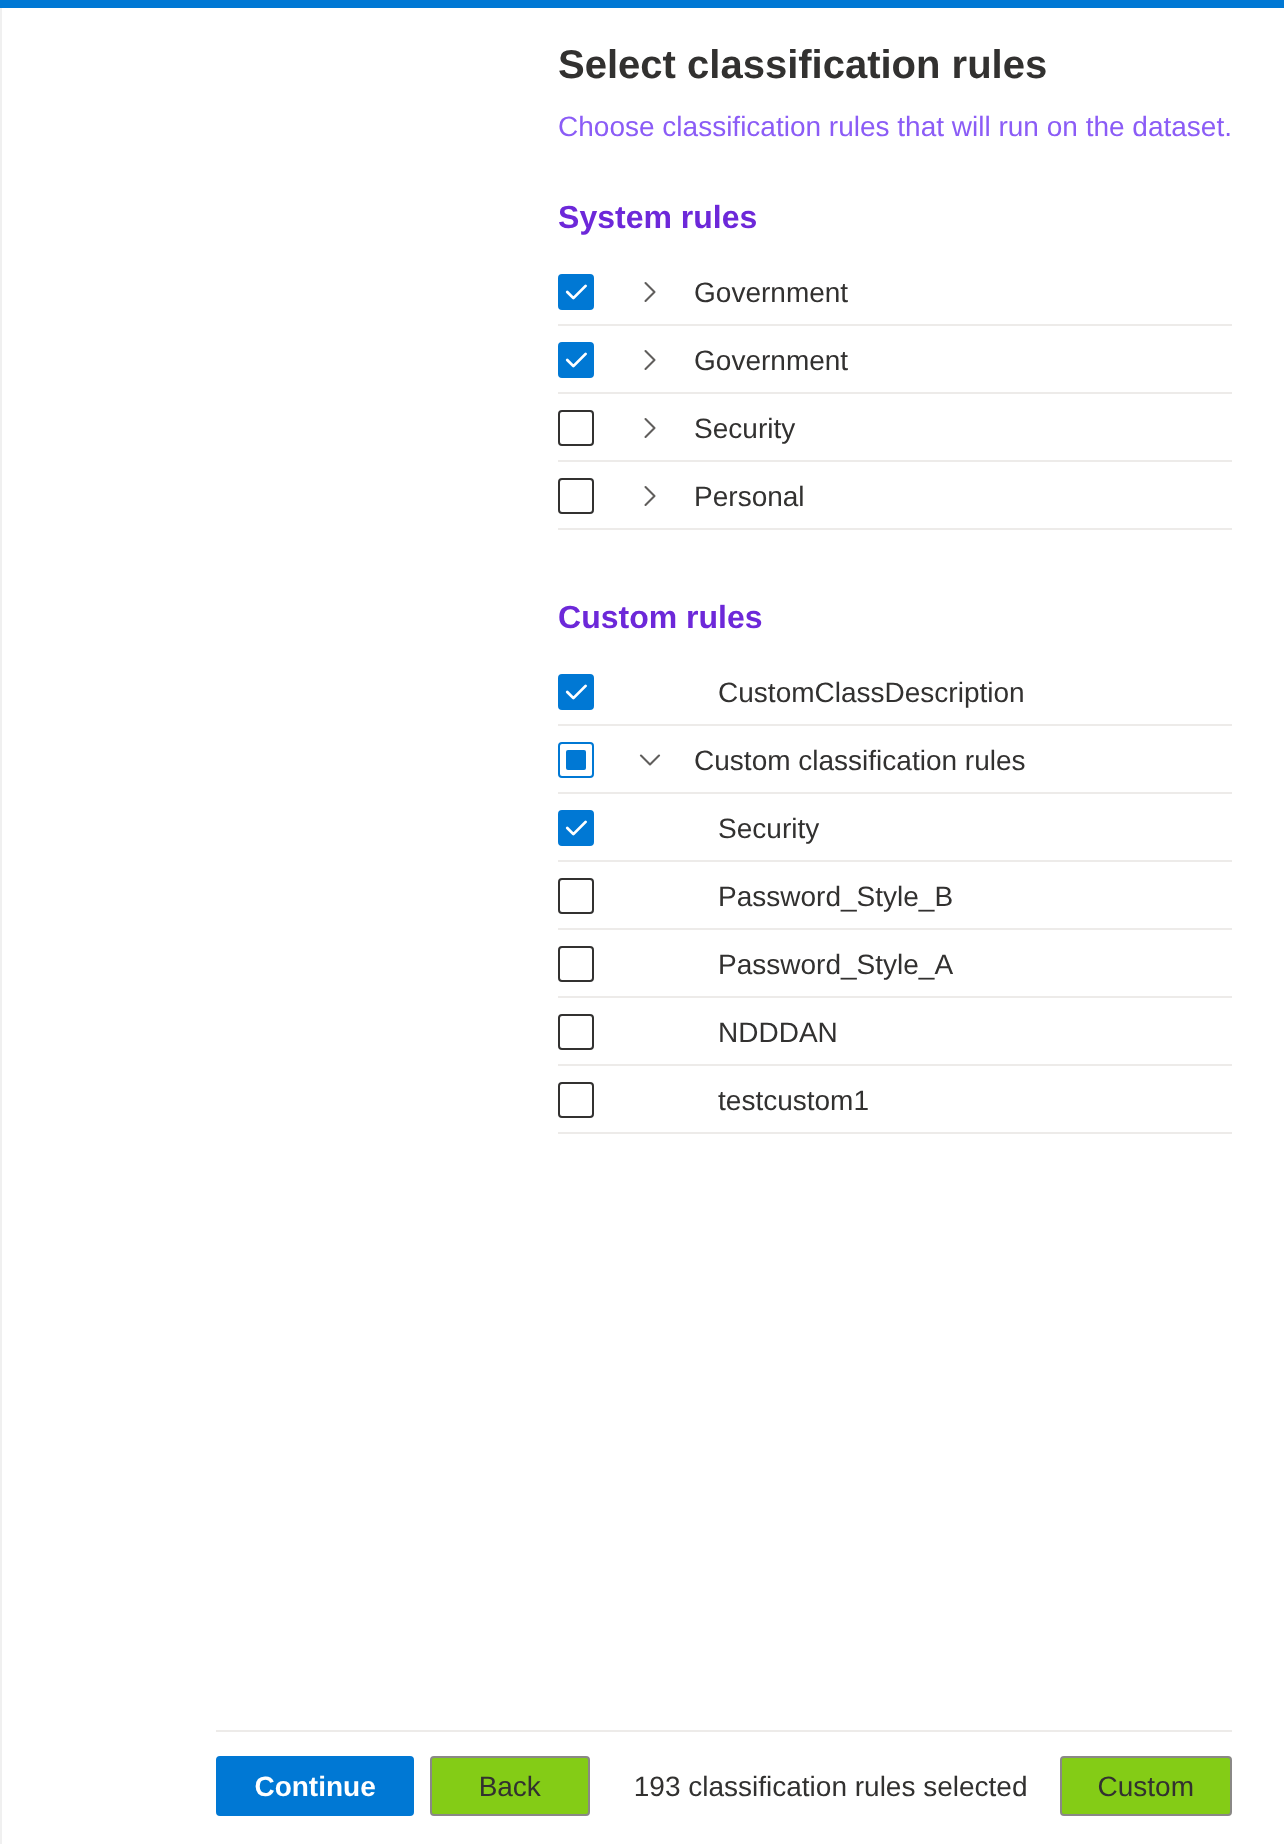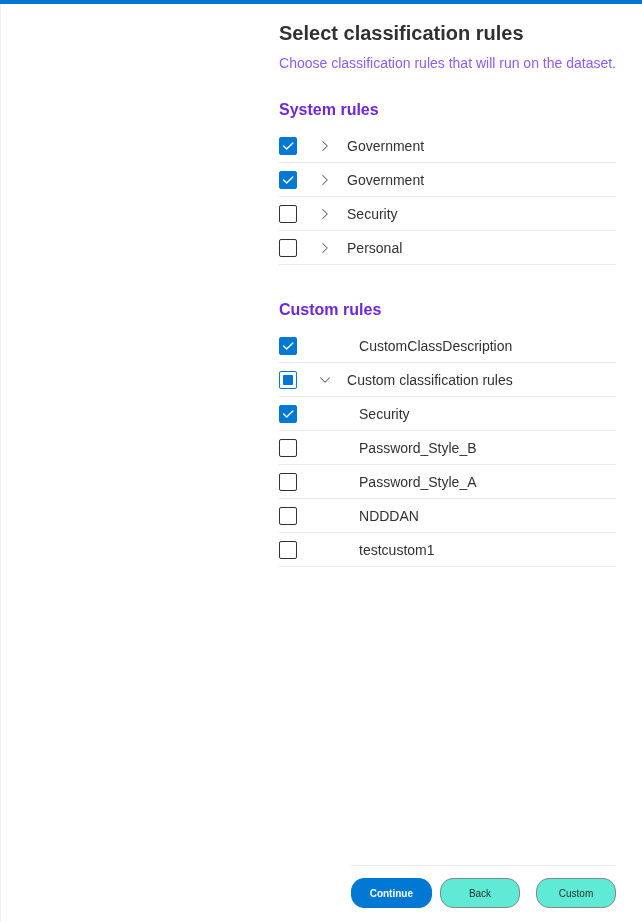--- a/index.html
+++ b/index.html
@@ -122,37 +122,37 @@
     .footer {
       display: flex;
       align-items: center;
       padding: 12px 0 14px 0;
       border-top: 1px solid #edebe9;
       gap: 8px;
     }
     .btn {
       height: 30px;
       padding: 0 18px;
-      font-size: 10px;
+      font-size: 14px;
       font-family: inherit;
-      border-radius: 13px;
+      border-radius: 2px;
       cursor: pointer;
       display: inline-flex;
       align-items: center;
       justify-content: center;
       min-width: 80px;
     }
     .btn-primary {
       background: #0078d4;
       color: #ffffff;
       border: 1px solid #0078d4;
       font-weight: 600;
     }
     .btn-secondary {
-      background: #5eead4;
+      background: #84cc16;
       color: #323130;
       border: 1px solid #8a8886;
     }
     .footer-status {
       font-size: 14px;
       color: #323130;
       margin-left: 14px;
     }
     .footer-spacer {
       flex: 1;
@@ -268,16 +268,17 @@
           <div class="indent"></div>
           <span class="rule-label">testcustom1</span>
         </div>
       </div>
 
   </div>
 
   <div class="footer">
     <button class="btn btn-primary">Continue</button>
     <button class="btn btn-secondary">Back</button>
+    <span class="footer-status">193 classification rules selected</span>
     <span class="footer-spacer"></span>
     <button class="btn btn-secondary">Custom</button>
   </div>
 </div>
 
 </body></html>

